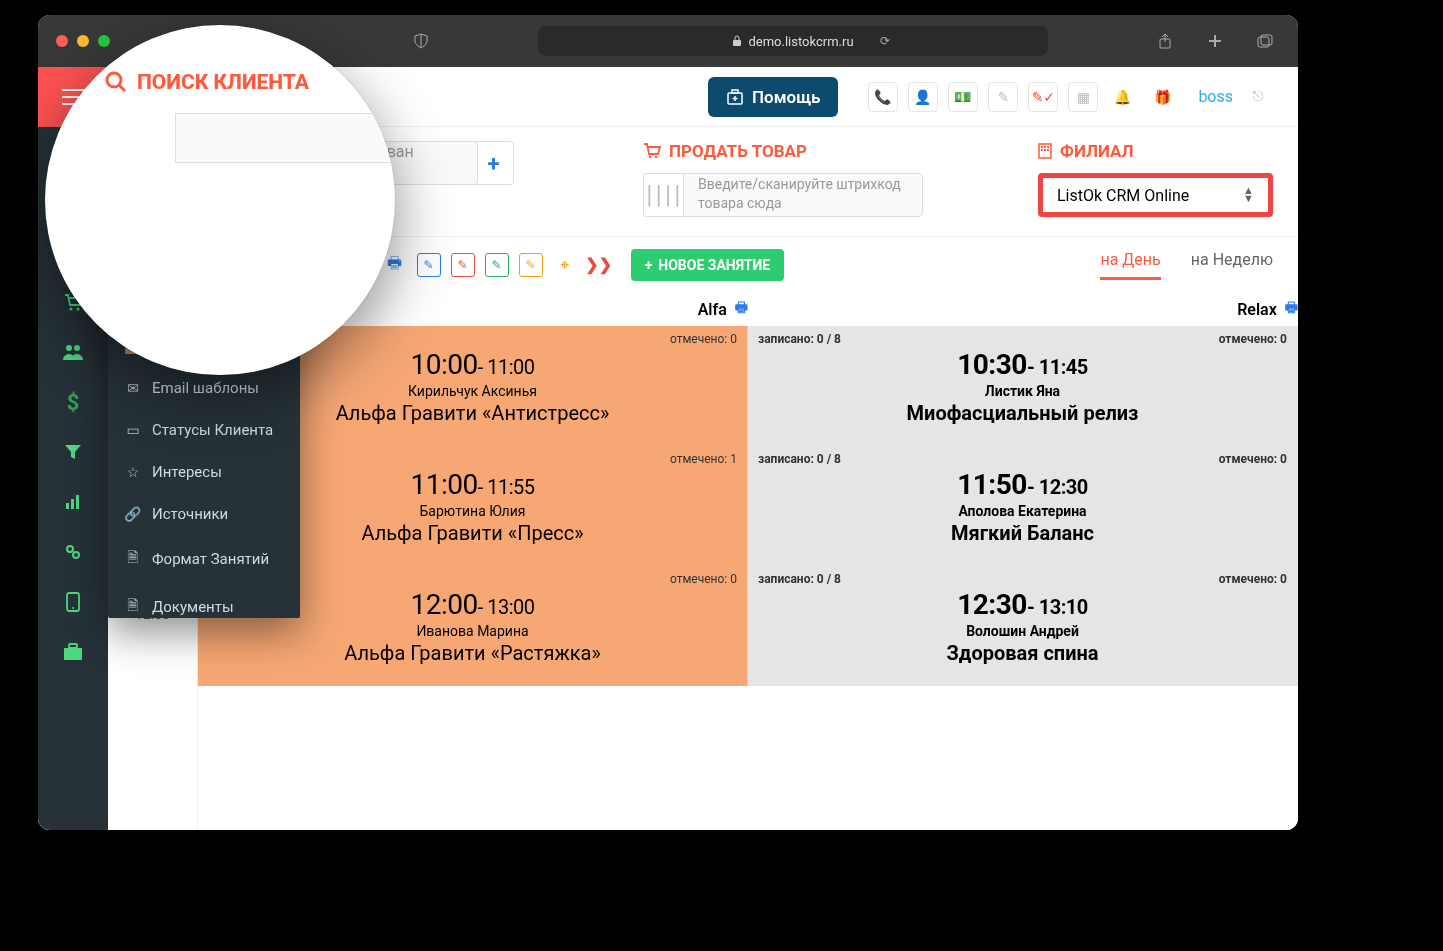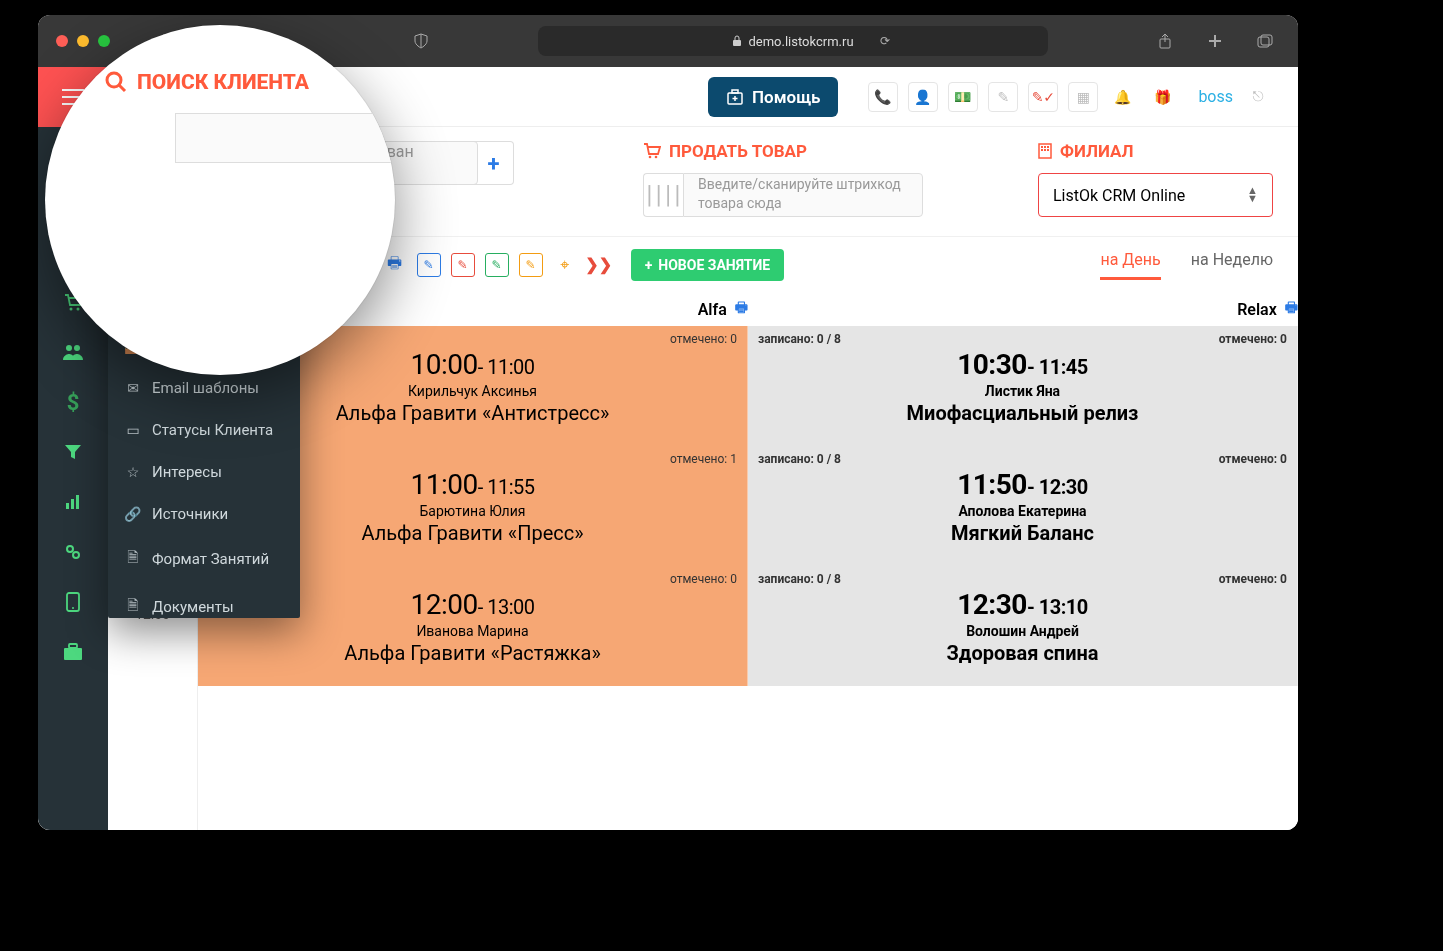--- a/index.html
+++ b/index.html
@@ -53,21 +53,21 @@
 .searchcol { width: 470px; }
 .inputwrap { display: flex; }
 .biginput { height: 44px; border: 1px solid #ddd; border-radius: 4px; padding: 0 14px; font-size: 16px; color: #999; background: #fafafa; }
 .searchcol .biginput { width: 230px; margin-left: 100px; }
 .plus-add { width: 40px; height: 44px; border: 1px solid #ddd; border-left: none; display: flex; align-items: center; justify-content: center; color: #2c7be5; font-size: 22px; font-weight: 700; border-radius: 0 4px 4px 0; margin-left: -4px; }
 .sellcol { width: 370px; }
 .sellwrap { display: flex; align-items: center; }
 .barcode-icon { width: 40px; height: 44px; border: 1px solid #ddd; border-right: none; display: flex; align-items: center; justify-content: center; border-radius: 4px 0 0 4px; color: #bbb; font-size: 18px; }
 .sellwrap .biginput { width: 240px; border-radius: 0 4px 4px 0; }
 .branchcol { flex: 1; }
-.branchsel { height: 44px; border: 1px solid #ef4444; border-radius: 4px; padding: 0 14px; font-size: 16px; display: flex; align-items: center; justify-content: space-between; background: #fff; }
+.branchsel { height: 44px; border: 5px solid #ef4444; border-radius: 4px; padding: 0 14px; font-size: 16px; display: flex; align-items: center; justify-content: space-between; background: #fff; }
 .updown { font-size: 11px; color: #666; line-height: 0.7; }
 
 
 .caltb { height: 55px; display: flex; align-items: center; padding: 0 25px 0 40px; gap: 10px; }
 .caltb .date { color: #2c7be5; font-size: 25px; font-weight: 700; margin-right: 6px; }
 .chev { color: #2c7be5; font-size: 20px; font-weight: 700; padding: 4px 6px; }
 .tbicon { width: 24px; height: 24px; display: flex; align-items: center; justify-content: center; font-size: 16px; }
 .newlesson { background: #2ecc71; color: #fff; border-radius: 4px; padding: 8px 14px; font-size: 14px; font-weight: 700; margin-left: 10px; display: flex; align-items: center; gap: 6px; }
 .viewtabs { margin-left: auto; display: flex; gap: 30px; font-size: 16px; }
 .viewtab { color: #666; padding-bottom: 8px; }

